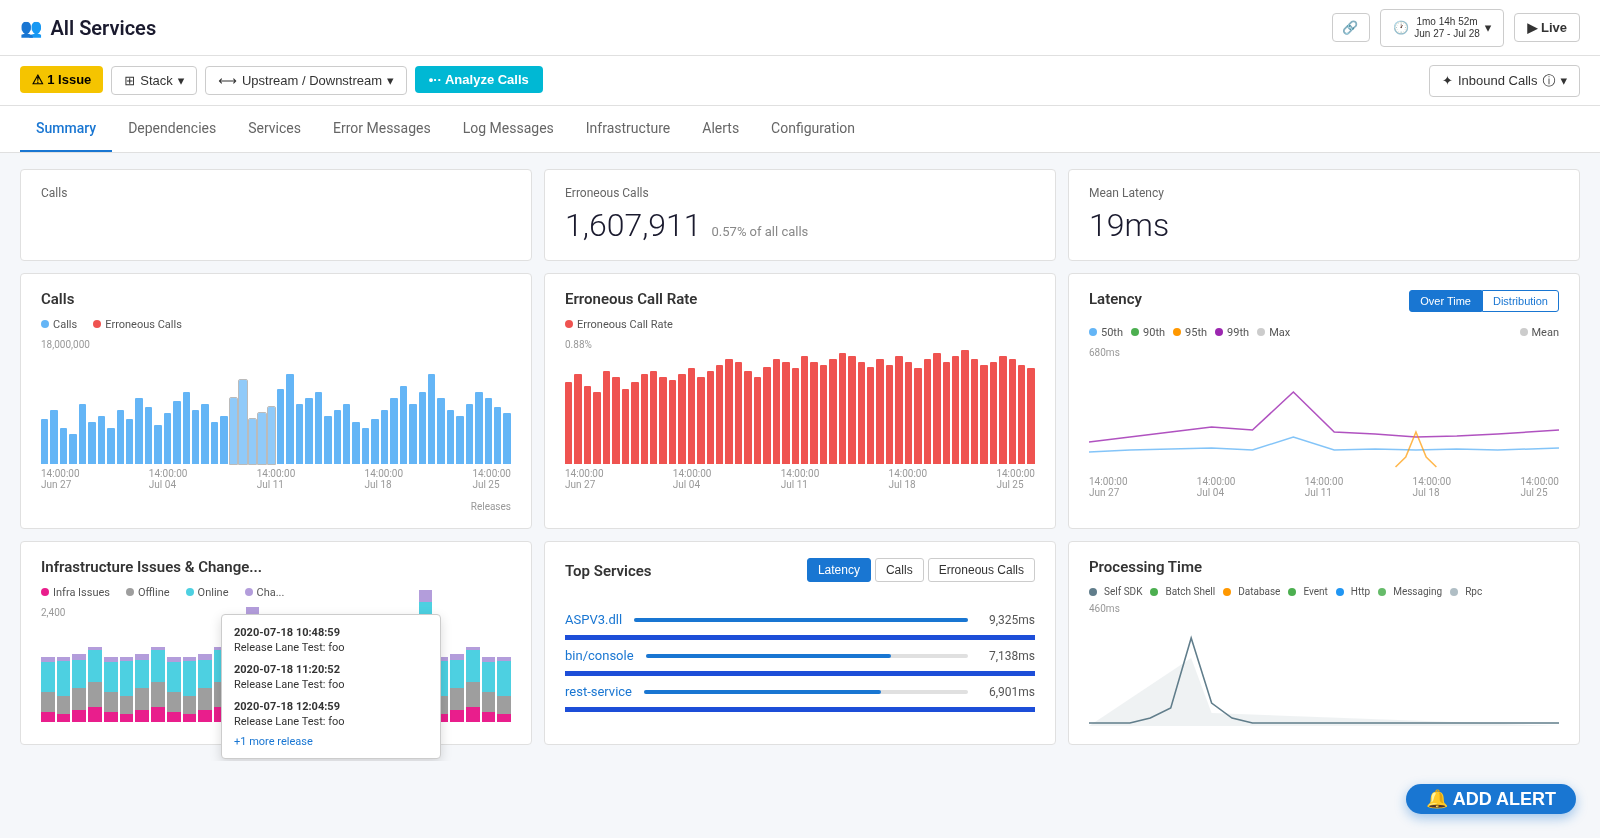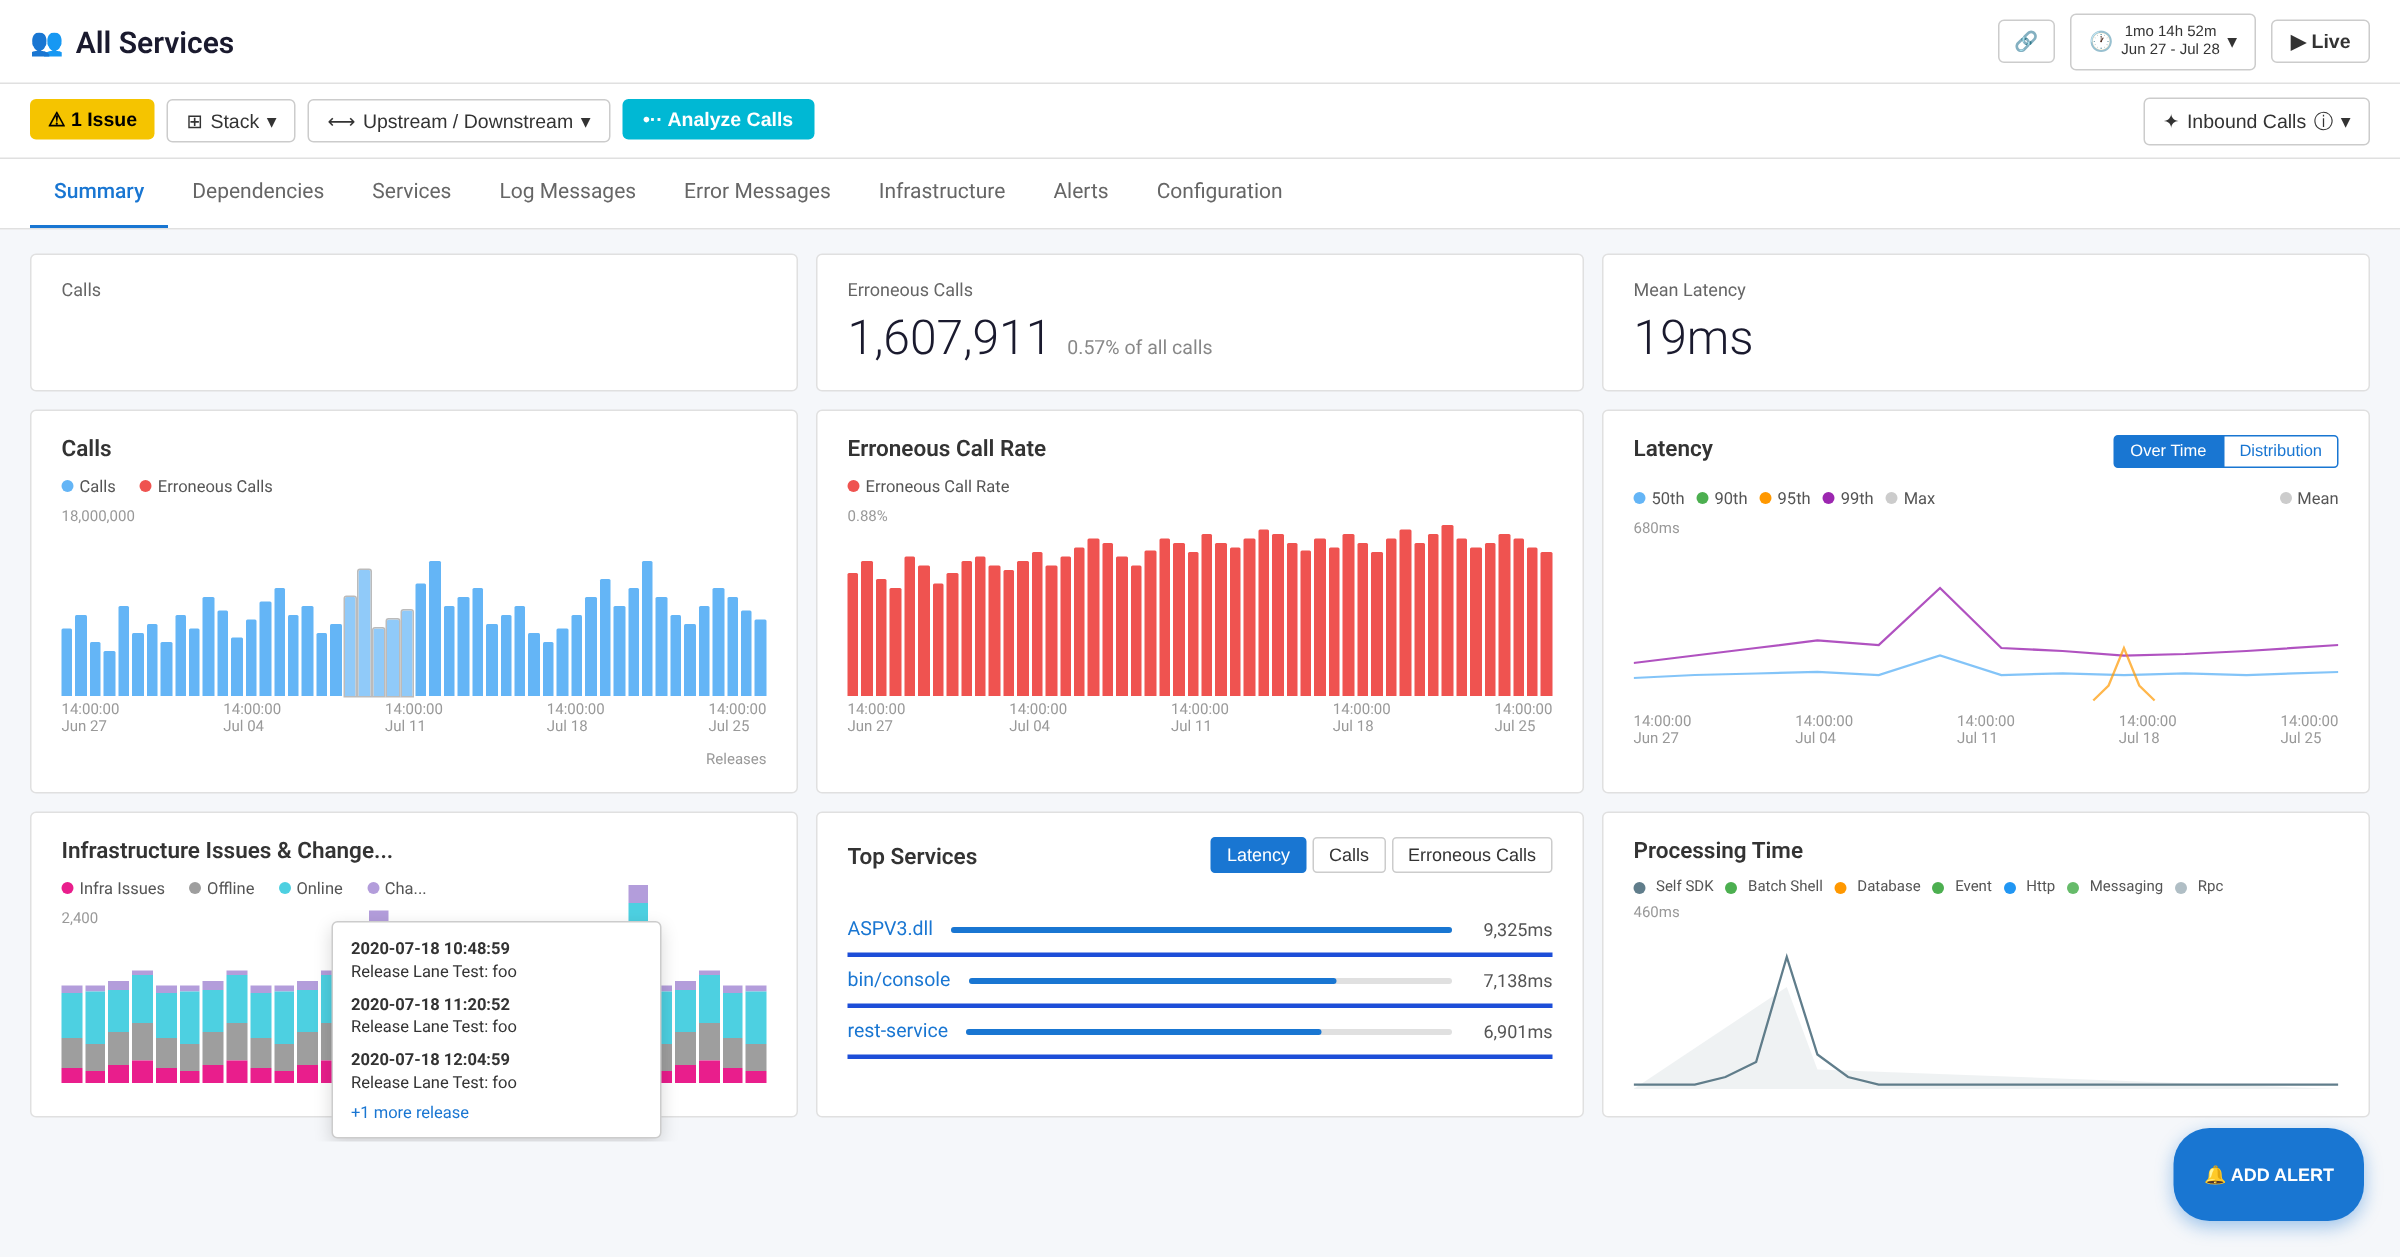--- a/index.html
+++ b/index.html
@@ -64,41 +64,41 @@
     .btn-toggle { padding: 4px 10px; font-size: 11px; cursor: pointer; border: 1px solid #1976d2; }
     .btn-toggle.active { background: #1976d2; color: #fff; }
     .btn-toggle:not(.active) { background: #fff; color: #1976d2; }
     .btn-toggle:first-child { border-radius: 3px 0 0 3px; }
     .btn-toggle:last-child { border-radius: 0 3px 3px 0; }
     
     
     .bottom-row { display: grid; grid-template-columns: 1fr 1fr 1fr; gap: 12px; }
     
     
-    .service-item { display: flex; align-items: center; justify-content: space-between; padding: 8px 0; border-bottom: 3px solid #1d4ed8; }
+    .service-item { display: flex; align-items: center; justify-content: space-between; padding: 8px 0; border-bottom: 5px solid #1d4ed8; }
     .service-name { color: #1976d2; font-size: 13px; cursor: pointer; }
     .service-bar-wrap { flex: 1; margin: 0 12px; height: 4px; background: #e0e0e0; border-radius: 2px; }
     .service-bar { height: 4px; background: #1976d2; border-radius: 2px; }
     .service-val { font-size: 12px; color: #555; min-width: 55px; text-align: right; }
     .service-btn-group { display: flex; gap: 4px; margin-bottom: 12px; }
     .btn-svc { padding: 4px 10px; font-size: 12px; cursor: pointer; border: 1px solid #ccc; border-radius: 3px; background: #fff; color: #333; }
     .btn-svc.active { background: #1976d2; color: #fff; border-color: #1976d2; }
     
     
     .tooltip-popup { position: absolute; background: #fff; border: 1px solid #ccc; border-radius: 4px; padding: 10px 12px; font-size: 11px; z-index: 100; box-shadow: 0 4px 12px rgba(0,0,0,0.15); width: 220px; left: 200px; top: 340px; }
     .tooltip-item { margin-bottom: 6px; line-height: 1.4; }
     .tooltip-item:last-child { margin-bottom: 0; }
     .tooltip-more { color: #1976d2; cursor: pointer; font-size: 11px; margin-top: 4px; }
     
     
     .proc-legend { display: flex; flex-wrap: wrap; gap: 8px; font-size: 10px; color: #555; margin-bottom: 6px; }
     .legend-item { display: flex; align-items: center; gap: 3px; }
     
     
-    .add-alert-btn { position: fixed; bottom: 24px; right: 24px; background: #1976d2; color: #fff; border: none; border-radius: 24px; padding: 24px 20px; font-size: 12px; font-weight: 600; cursor: pointer; display: flex; align-items: center; gap: 6px; box-shadow: 0 4px 12px rgba(25,118,210,0.4); z-index: 1000; }
+    .add-alert-btn { position: fixed; bottom: 24px; right: 24px; background: #1976d2; color: #fff; border: none; border-radius: 24px; padding: 4px 20px; font-size: 18px; font-weight: 600; cursor: pointer; display: flex; align-items: center; gap: 6px; box-shadow: 0 4px 12px rgba(25,118,210,0.4); z-index: 1000; }
   </style>
 </head>
 <body>
 
 <div class="header">
   <div class="header-left">
     <span class="header-icon">👥</span>
     <span class="header-title">All Services</span>
   </div>
   <div class="header-right">
@@ -137,22 +137,22 @@
       <span>ⓘ</span>
       <span>▾</span>
     </button>
   </div>
 </div>
 
 <div class="nav-tabs">
   <div class="nav-tab active">Summary</div>
   <div class="nav-tab">Dependencies</div>
   <div class="nav-tab">Services</div>
+  <div class="nav-tab">Error Messages</div>
   <div class="nav-tab">Log Messages</div>
-  <div class="nav-tab">Error Messages</div>
   <div class="nav-tab">Infrastructure</div>
   <div class="nav-tab">Alerts</div>
   <div class="nav-tab">Configuration</div>
 </div>
 
 <div class="main">
 
   <div class="stats-row">
     <div class="stat-card">
       <div class="stat-label">Calls</div>

